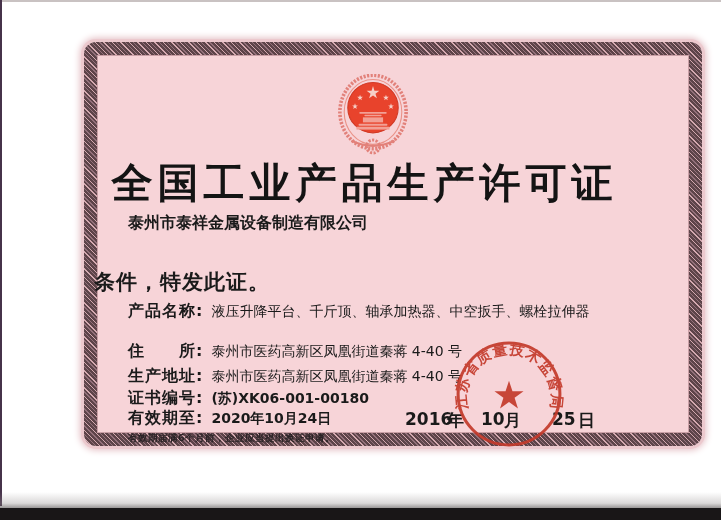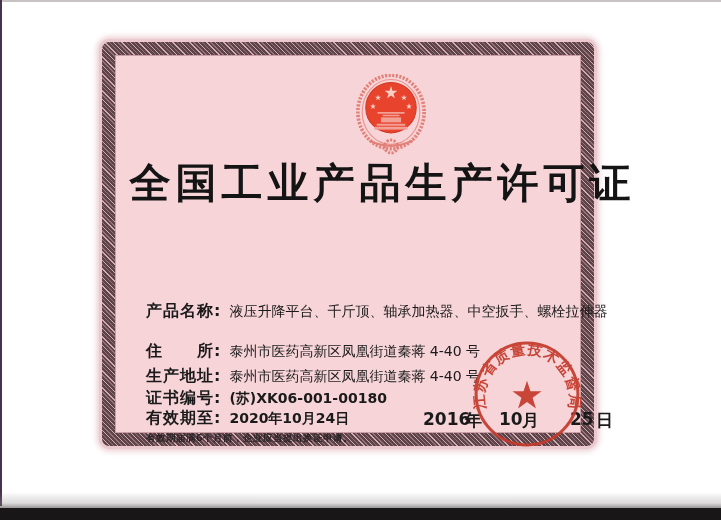--- a/index.html
+++ b/index.html
@@ -10,26 +10,25 @@
     color:#1a1a1a;
   }
   .scan-top-line{position:absolute;left:0;top:0;width:721px;height:2px;background:#c9c2c2;}
   .scan-left-line{position:absolute;left:0;top:0;width:2px;height:506px;background:#46324a;}
   .scan-bottom-smudge{position:absolute;left:0;top:492px;width:721px;height:16px;
     background:linear-gradient(to bottom, rgba(255,255,255,0) 0%, rgba(150,143,143,0.35) 70%, rgba(70,64,64,0.55) 100%);}
   .scan-bottom-strip{position:absolute;left:0;top:508px;width:721px;height:12px;background:#191617;}
 
   
   .cert{
-    position:absolute;left:84px;top:42px;width:492px;height:404px;
+    position:absolute;left:84px;top:42px;width:618px;height:404px;
     background:
       repeating-linear-gradient(45deg,#5d4449 0 2px,#93707a 2px 3px,#5d4449 3px 5px,#d4a9b0 5px 6px);
     box-shadow:0 0 0 3px #ecc9ce, 0 0 7px 4px #e3bcc2;
-    border-radius:7px;
-    margin-left:18px;
+    border-radius:12px;
   }
   .cert-inner{
     position:absolute;left:13px;top:13px;right:13px;bottom:13px;
     background:#f7d4d8;
     box-shadow:inset 0 0 0 1px #caa0a6;
   }
   .emblem{position:absolute;left:240px;top:19px;width:72px;height:86px;}
   .title{
     position:absolute;left:0;top:101px;width:535px;text-align:center;
     font-family:"DejaVu Serif","Liberation Serif",serif;
@@ -78,21 +77,23 @@
         <rect x="36" y="59.5" width="28" height="7"></rect>
         <rect x="30" y="68.5" width="40" height="2.6" rx="1"></rect>
         <rect x="27" y="72.5" width="46" height="4"></rect>
       </g>
       <circle cx="50" cy="100" r="9" fill="none" stroke="#e2817a" stroke-width="4" stroke-dasharray="3 2"></circle>
       <path d="M20 92 Q50 106 80 92" fill="none" stroke="#e2817a" stroke-width="3"></path>
     </svg>
 
     <div class="title">全国工业产品生产许可证</div>
 
+    <div class="company">泰州市泰祥金属设备制造有限公司</div>
 
+    <div class="stmt2">条件，特发此证。</div>
 
     <div class="row row-product">
       <span class="lbl">产品名称:</span><span class="val">液压升降平台、千斤顶、轴承加热器、中空扳手、螺栓拉伸器</span>
     </div>
 
     <div class="row row-residence">
       <span class="lbl">住　　所:</span><span class="val">泰州市医药高新区凤凰街道秦蒋 4-40 号</span>
     </div>
 
     <div class="row row-prodaddr">

